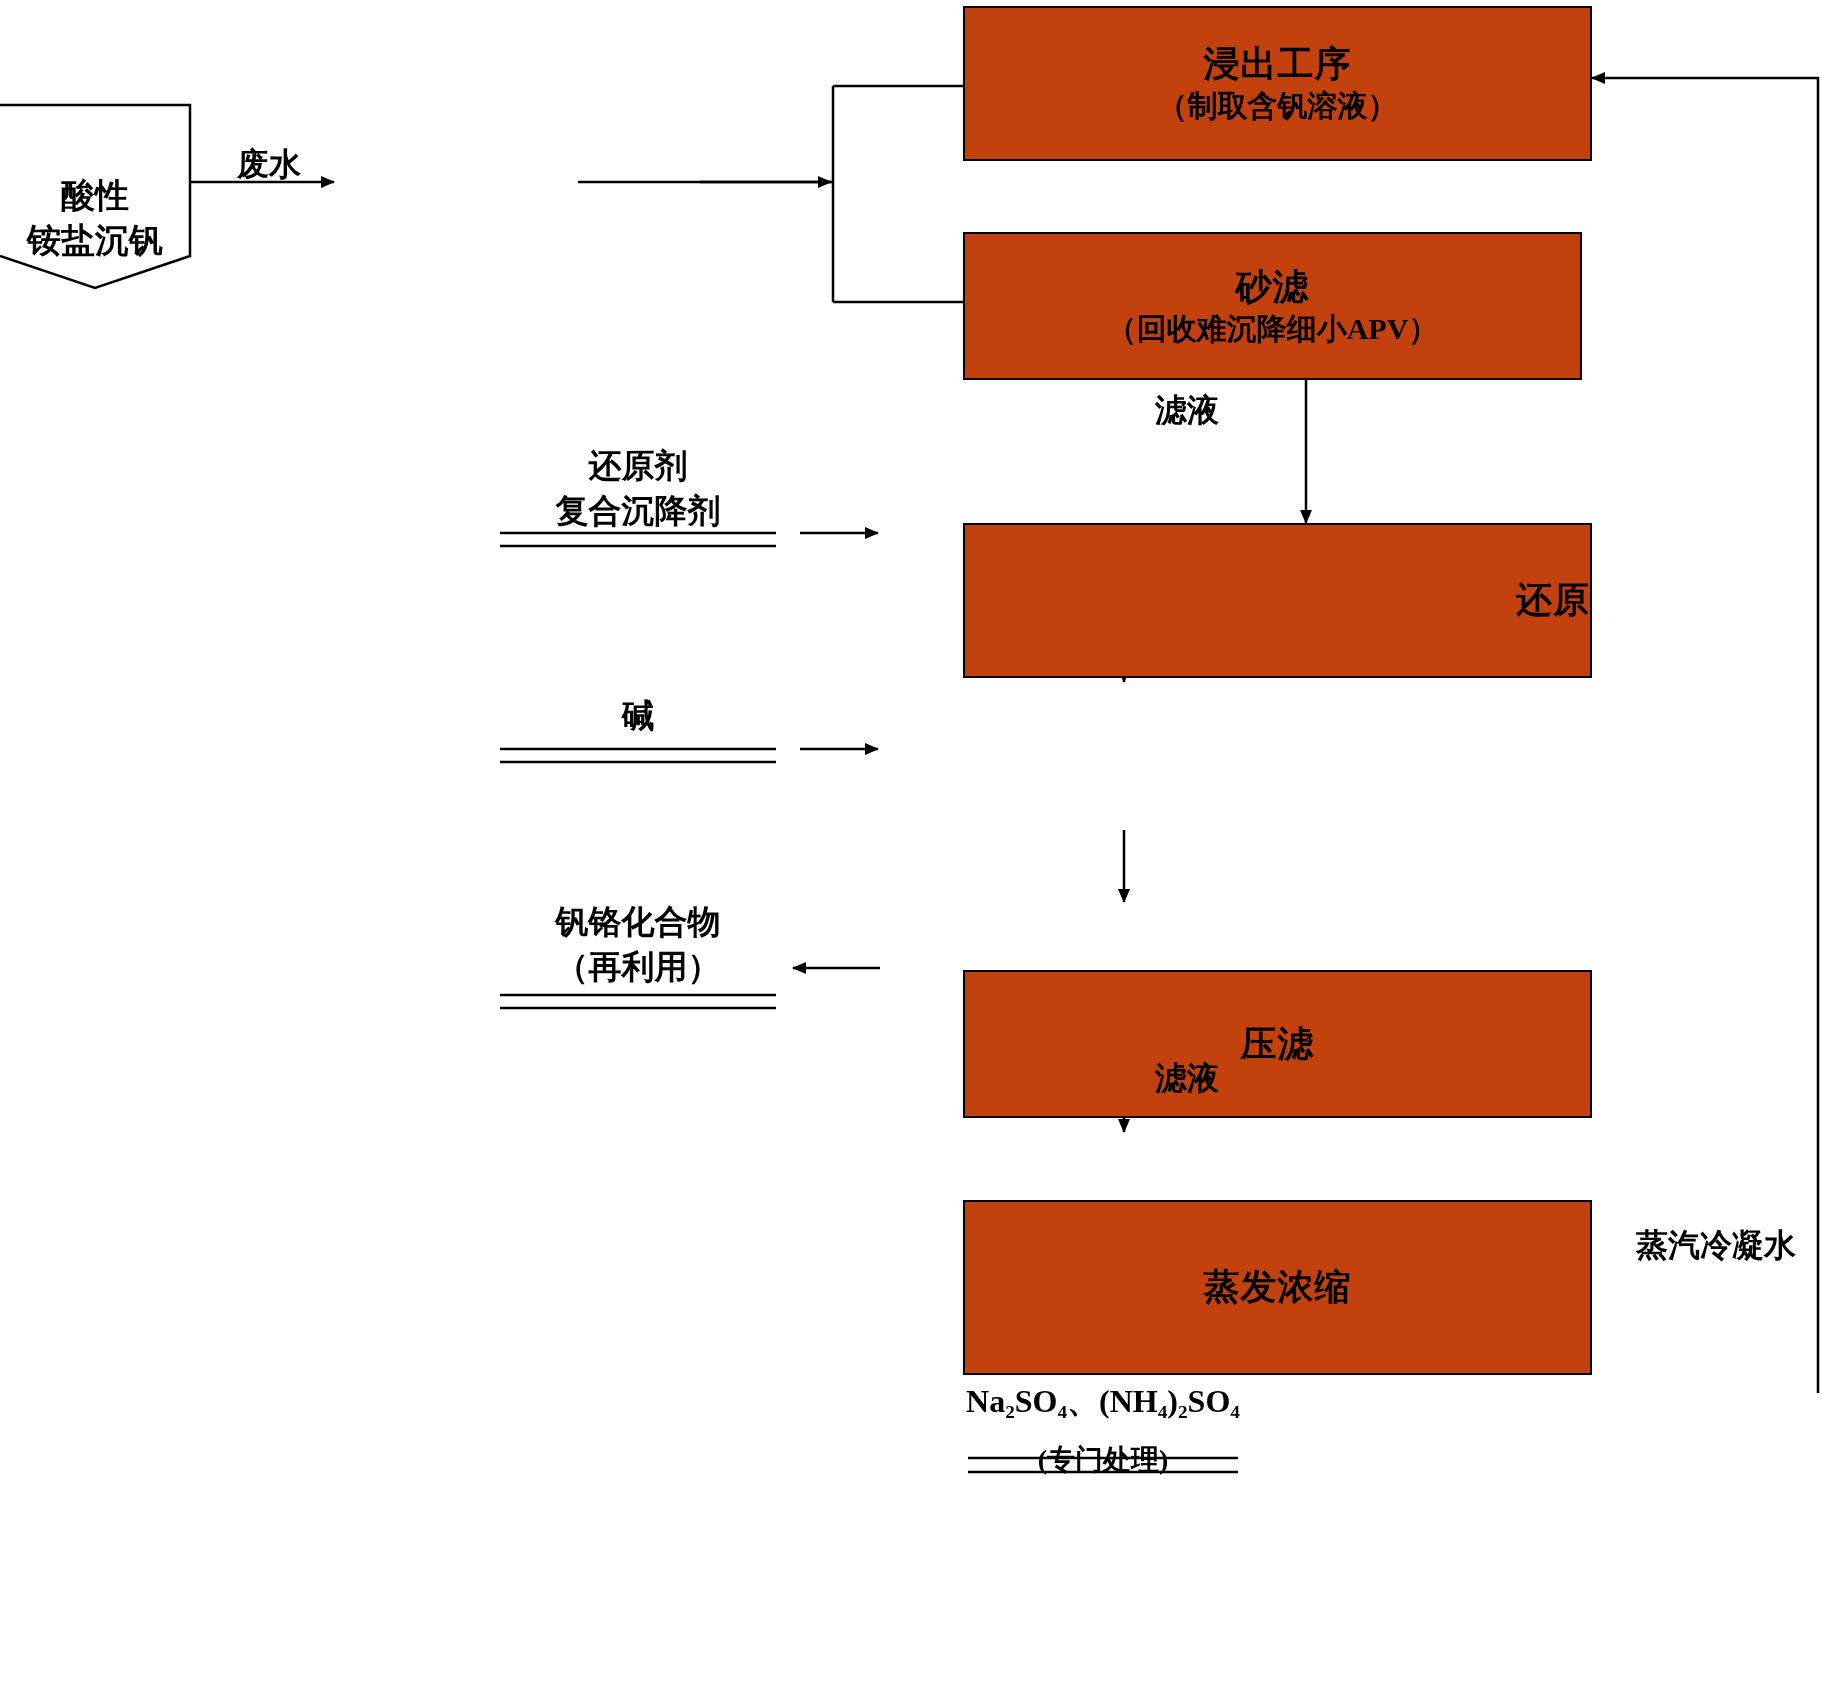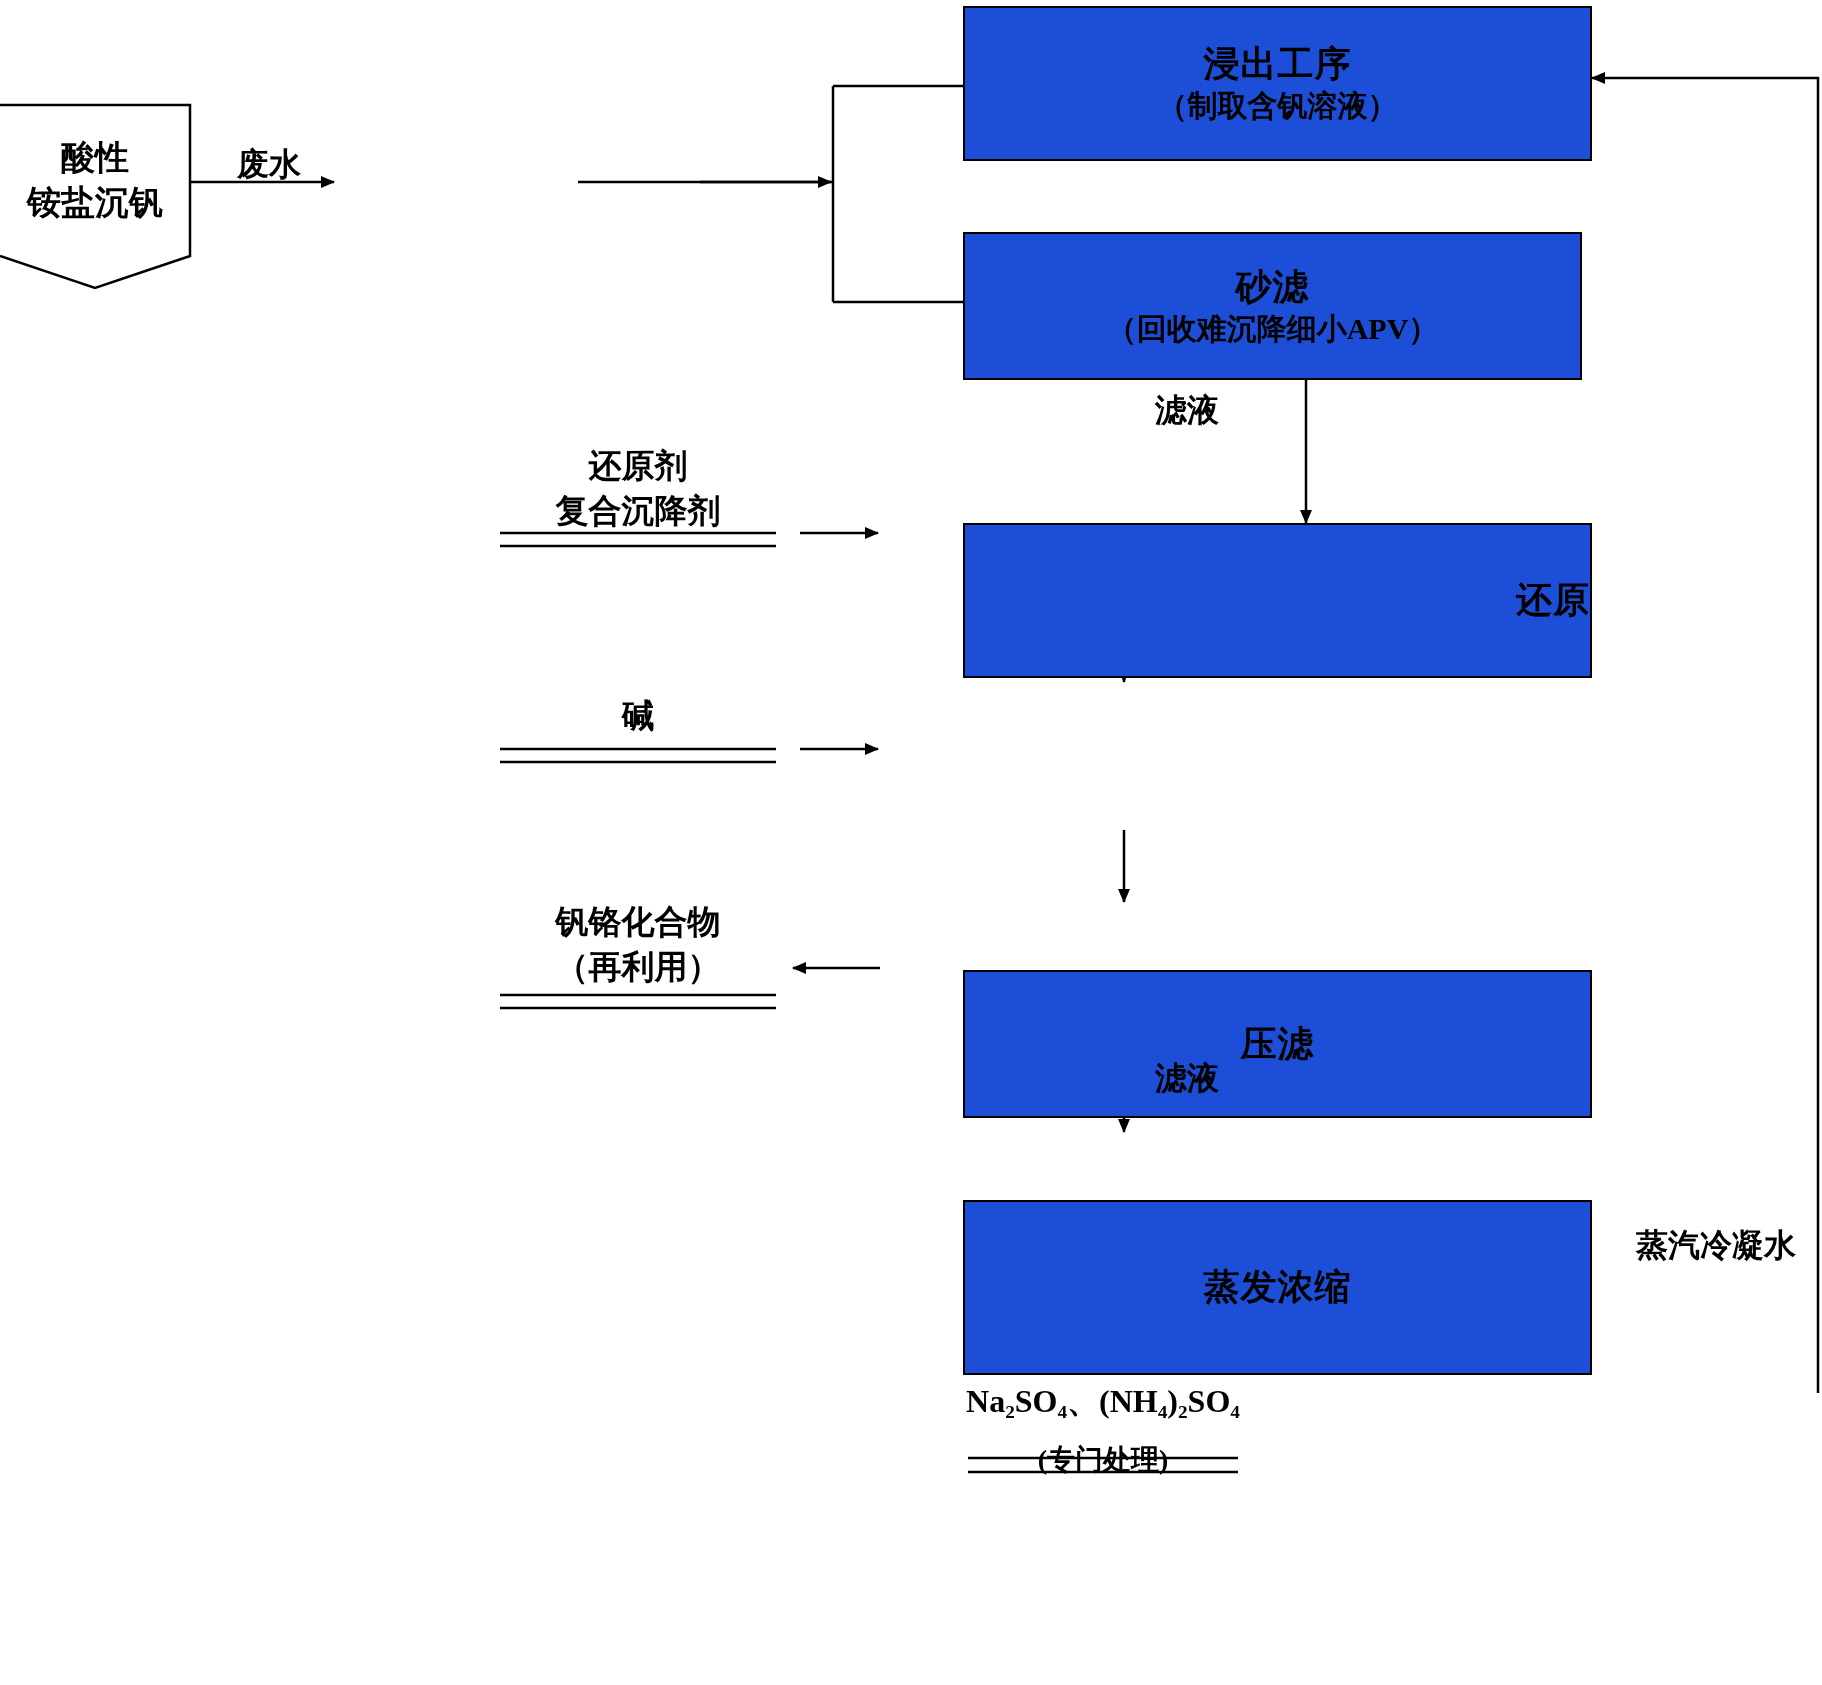--- a/index.html
+++ b/index.html
@@ -23,37 +23,38 @@
     left: 0;
     top: 0;
     width: 1822px;
     height: 1685px;
     pointer-events: none;
   }
   .node {
     position: absolute;
     box-sizing: border-box;
     border: 2px solid #000;
-    background: #1d4ed8;
+    background: #c2410c;
     display: flex;
     flex-direction: column;
     align-items: center;
     justify-content: center;
     text-align: center;
     line-height: 1.28;
   }
   .node .l1 { font-size: 36px; font-weight: 700; letter-spacing: 1px; }
   .node .l2 { font-size: 30px; font-weight: 700; letter-spacing: 0px; }
   .funnel {
     position: absolute;
     box-sizing: border-box;
     display: flex;
     align-items: center;
     justify-content: center;
     text-align: center;
+    margin-top: 38px;
   }
   .funnel .ftext {
     position: relative;
     z-index: 2;
     font-size: 34px;
     font-weight: 700;
     line-height: 1.3;
   }
   .edge-label {
     position: absolute;

